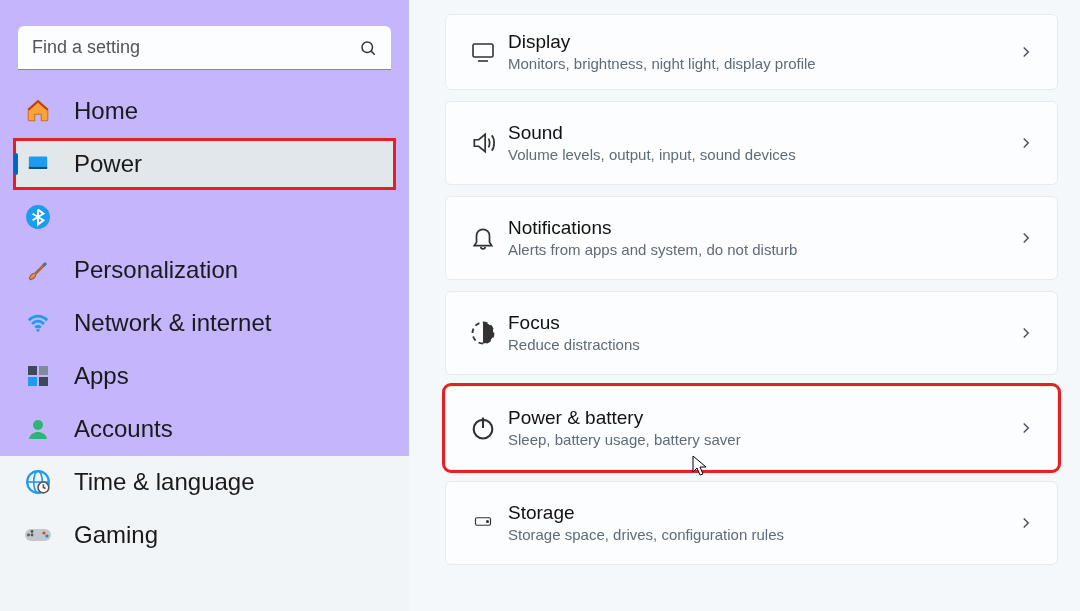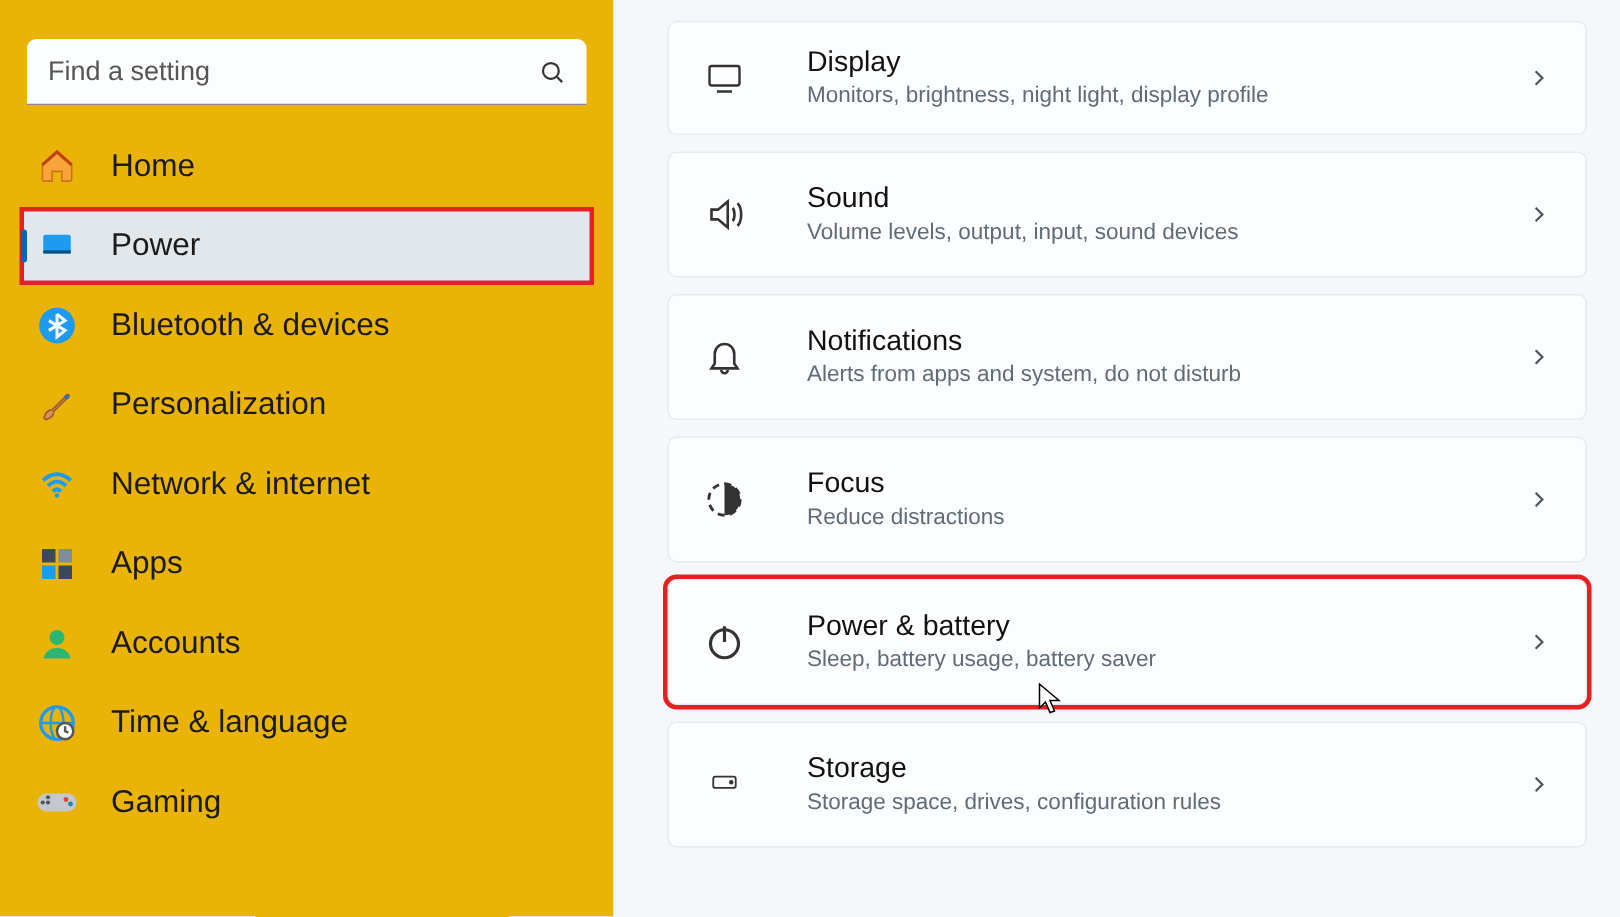--- a/index.html
+++ b/index.html
@@ -7,22 +7,22 @@
     font-family: "Segoe UI", Arial, sans-serif;
     background: #f2f5f8;
     width: 1080px;
     height: 611px;
     overflow: hidden;
     display: flex;
     color: #1a1a1a;
   }
   .sidebar {
     width: 409px;
-    height: 611px;
-    background: #eab308;
+    height: 456px;
+    background: #c4b5fd;
     padding: 20px 12px 0 12px;
     position: relative;
   }
   .search-wrap {
     margin: 6px 6px 16px 6px;
     position: relative;
   }
   .search-input {
     width: 100%;
     height: 44px;
@@ -68,21 +68,21 @@
     background: #0067c0;
     border-radius: 3px;
   }
   .nav-icon {
     width: 28px; height: 28px;
     margin-right: 22px;
     display: flex; align-items: center; justify-content: center;
     flex-shrink: 0;
   }
   .nav-label {
-    font-size: 21px;
+    font-size: 24px;
     color: #1a1a1a;
   }
   .highlight-red {
     outline: 3px solid #e62020;
     outline-offset: -2px;
   }
   .sidebar .highlight-red {
     border-radius: 0;
   }
 
@@ -117,21 +117,21 @@
     position: relative;
   }
   .card.first { height: 76px; margin-top: 4px; }
   .card-icon {
     width: 30px; height: 30px;
     display: flex; align-items: center; justify-content: center;
     color: #333;
     flex-shrink: 0;
   }
   .card-body {
-    margin-left: 40px;
+    margin-left: 10px;
     flex: 1;
   }
   .card-title {
     font-size: 19px;
     color: #111;
     line-height: 1.25;
   }
   .card-sub {
     font-size: 15px;
     color: #5f6b76;
@@ -190,21 +190,20 @@
       <span class="nav-label">Power</span>
     </div>
 
     <div class="nav-item">
       <span class="nav-icon">
         <svg viewBox="0 0 24 24" width="26" height="26">
             <circle cx="12" cy="12" r="11" fill="#1d9bf0"></circle>
             <path d="M12 5v14l5-4-10-6m0 6 10-6-5-4" fill="none" stroke="#fff" stroke-width="1.8"></path>
           </svg>
       </span>
-      <span class="nav-label">Bluetooth &amp; devices</span>
     </div>
 
     <div class="nav-item">
       <span class="nav-icon">
         <svg viewBox="0 0 24 24" width="26" height="26">
             <path d="M4 20c1-4 3-5 5-5l9-9c1-1 2 0 1 1l-9 9c0 2-1 4-5 5z" fill="#d7945a" stroke="#a05a2c" stroke-width="1"></path>
             <path d="M17 6l2 2" stroke="#3a6fb0" stroke-width="2.5"></path>
           </svg>
       </span>
       <span class="nav-label">Personalization</span>

